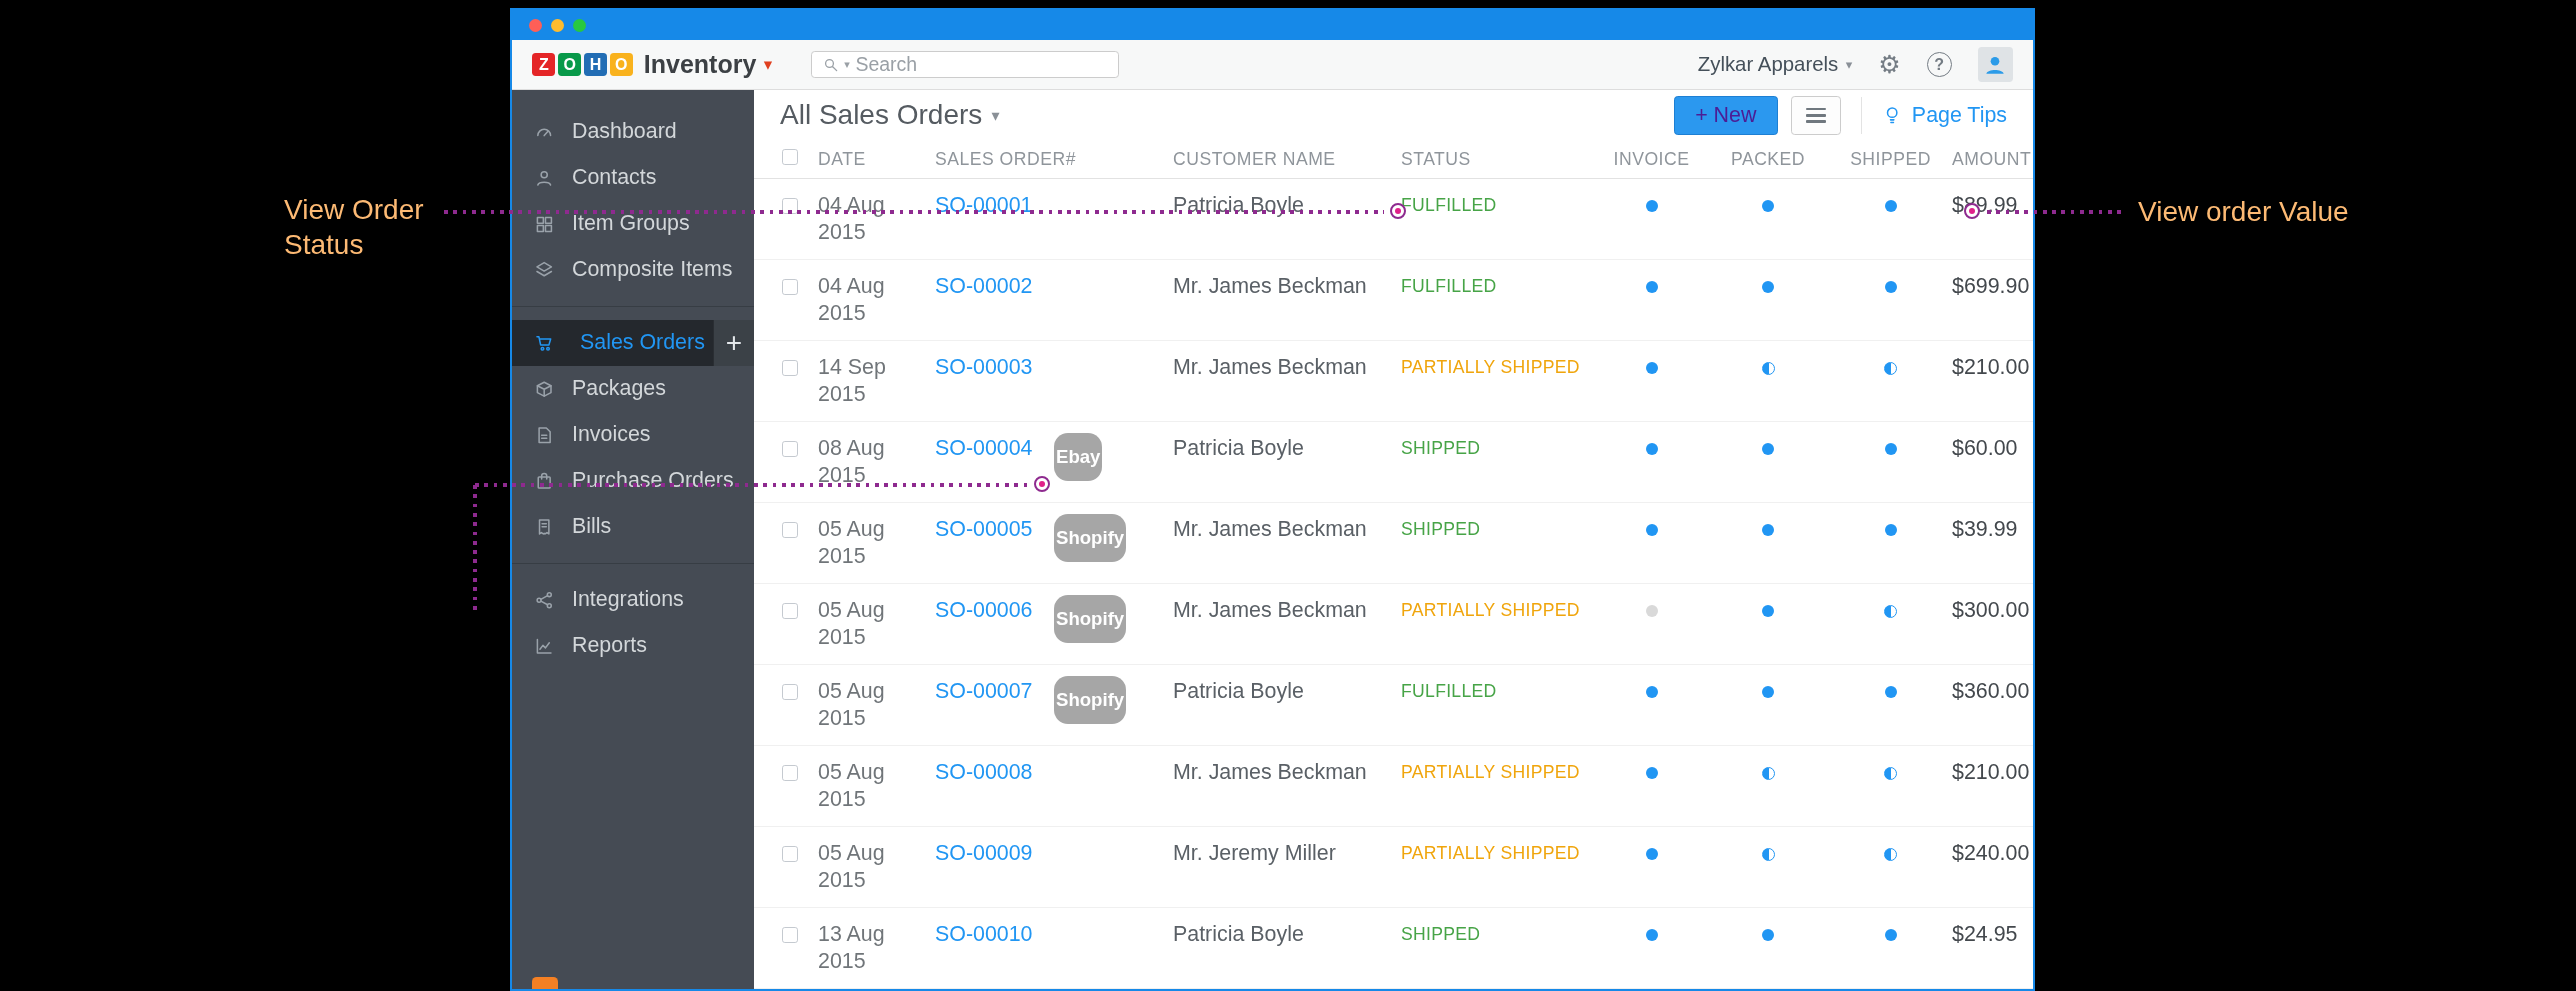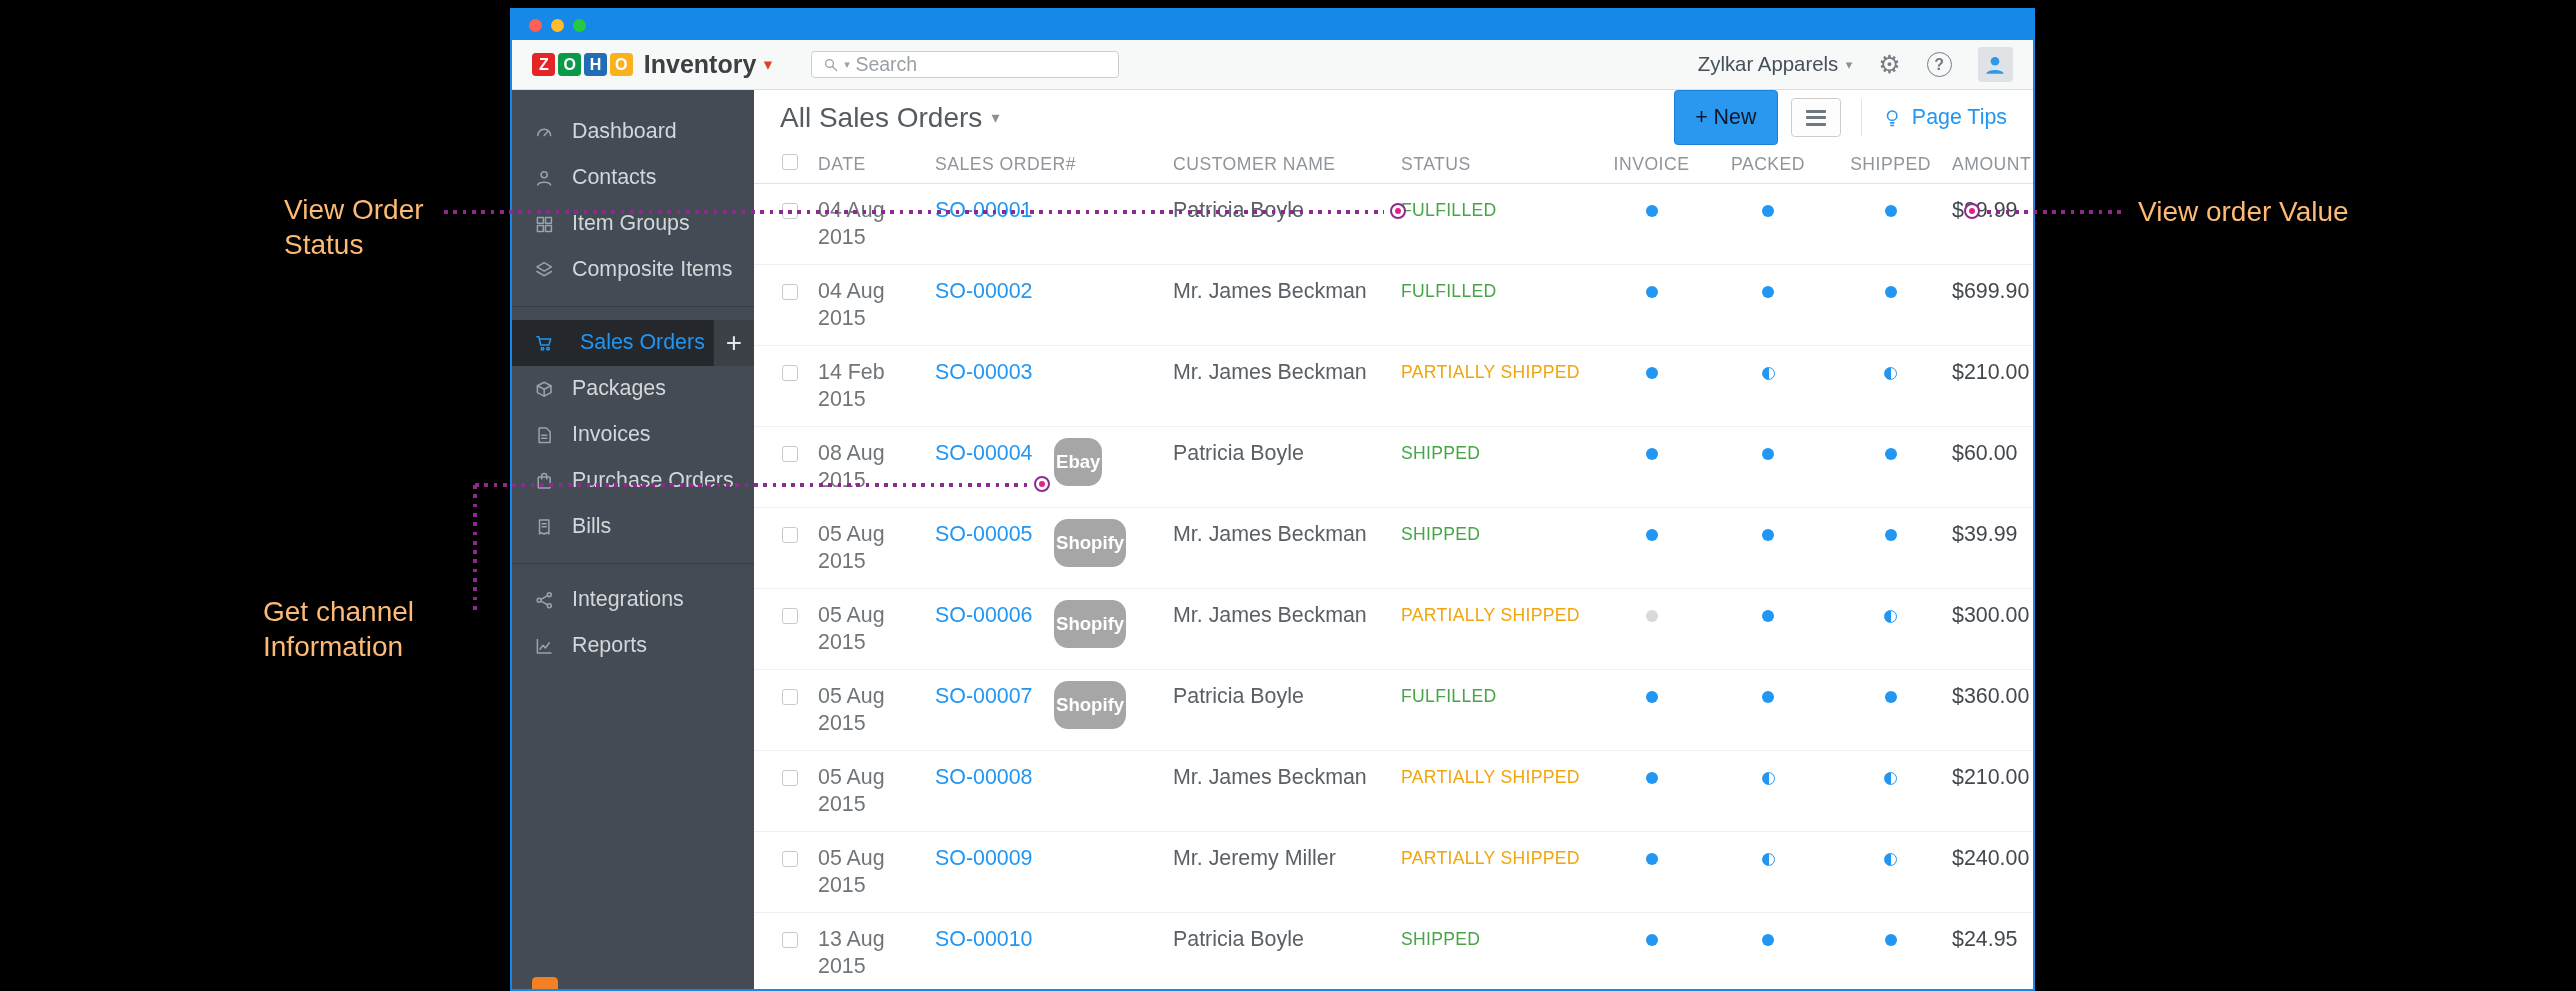--- a/index.html
+++ b/index.html
@@ -48,21 +48,21 @@
   .sb-item.active .sb-icon { color:var(--accent-blue,#2196f3); }
   .sb-add { position:absolute; right:0; top:0; width:41px; height:46px; background:#3b4147; border-left:0.9px solid #2a2e33; color:#e3e7ea; font-size:28px; display:flex; align-items:center; justify-content:center; }
   .sb-divider { height:0.9px; background:#373d44; margin:13px 0; }
   .chat-widget { position:absolute; left:20.4px; bottom:0; width:26px; height:12px; background:#f48024; border-radius:4.6px 4.6px 0 0; }
 
   .main { flex:1; background:#fff; display:flex; flex-direction:column; min-width:0; }
   .page-header { height:93px; display:flex; align-items:center; padding:0 26px; }
   .page-title { font-size:28px; color:#555b61; display:flex; align-items:center; gap:9.3px; cursor:pointer; }
   .page-title .caret { color:#8a9097; font-size:16px; }
   .ph-right { margin-left:auto; display:flex; align-items:center; gap:13px; }
-  .new-button { height:55px; padding:0 20.4px; background:#2b98ef; border:0.9px solid #1d7fd3; border-radius:3.7px; color:#0f172a; font-size:21.4px; display:flex; align-items:center; cursor:pointer; }
+  .new-button { height:39px; padding:0 20.4px; background:#2b98ef; border:0.9px solid #1d7fd3; border-radius:3.7px; color:#4c1d95; font-size:21.4px; display:flex; align-items:center; cursor:pointer; }
   .menu-button { width:50px; height:39px; background:#fdfdfd; border:0.9px solid #ccc; border-radius:3.7px; display:flex; flex-direction:column; align-items:center; justify-content:center; gap:3.7px; cursor:pointer; }
   .menu-button i { width:20.4px; height:2.8px; background:#70787f; border-radius:0.9px; }
   .vdivider { width:0.9px; height:37px; background:#e3e3e3; margin:0 7.4px; }
   .page-tips { display:flex; align-items:center; gap:9px; color:var(--accent-blue,#2196f3); font-size:21.4px; cursor:pointer; }
   .page-tips svg { width:20.4px; height:20.4px; }
 
   
   .grid-cols { display:grid; grid-template-columns:36px 117px 238px 228px 195px 111px 122px 123px 1fr; }
   .thead { height:39px; align-items:center; padding:0 26px 0 28px; border-bottom:1.9px solid #e2e2e2; }
   .th { font-size:17.6px; color:#8f959b; letter-spacing:0.5px; }
@@ -327,21 +327,21 @@
     <div class="cell c-customer">Mr. James Beckman</div>
     <div class="cell c-status st-fulfilled">FULFILLED</div>
     <div class="cell c-dot"><span class="dot dot-full"></span></div>
     <div class="cell c-dot"><span class="dot dot-full"></span></div>
     <div class="cell c-dot"><span class="dot dot-full"></span></div>
     <div class="cell c-amount">$699.90</div>
 
   </div>
               <div class="trow grid-cols">
     <div class="cell c-check"><span class="checkbox"></span></div>
-    <div class="cell c-date">14 Feb 2015</div>
+    <div class="cell c-date">14 Sep 2015</div>
     <div class="cell c-so">SO-00003</div>
     <div class="cell c-customer">Mr. James Beckman</div>
     <div class="cell c-status st-partial">PARTIALLY SHIPPED</div>
     <div class="cell c-dot"><span class="dot dot-full"></span></div>
     <div class="cell c-dot"><span class="dot dot-half"></span></div>
     <div class="cell c-dot"><span class="dot dot-half"></span></div>
     <div class="cell c-amount">$210.00</div>
 
   </div>
               <div class="trow grid-cols">
@@ -449,19 +449,15 @@
 
   <div class="ann-marker" style="left:1964px; top:203px;"></div>
   <div class="ann-line h" style="left:1987px; top:210px; width:139px;"></div>
   <div class="ann-text" style="left:2138px; top:194px;">
     <div>View order Value</div>
   </div>
 
   <div class="ann-line h" style="left:475px; top:483px; width:555px;"></div>
   <div class="ann-line v" style="left:473px; top:485px; height:130px;"></div>
   <div class="ann-marker" style="left:1034px; top:476px;"></div>
-  <div class="ann-text" style="left:263px; top:594px;">
-    <div>Get channel</div>
-    <div>Information</div>
-  </div>
 
 </div>
 
 
 </body></html>

